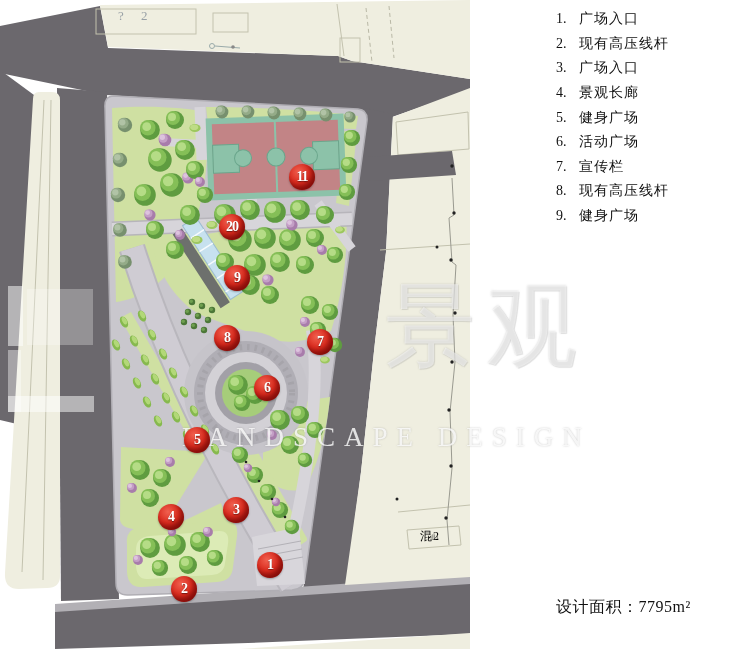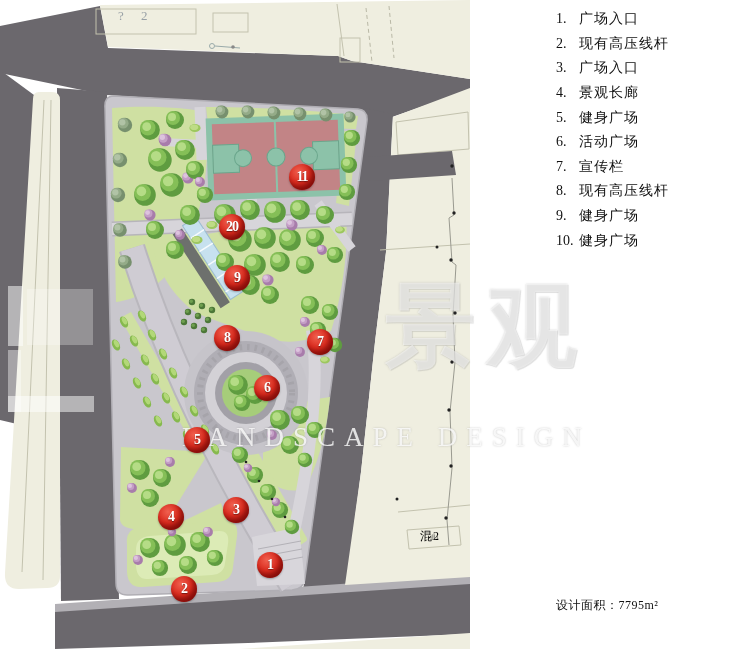--- a/index.html
+++ b/index.html
@@ -22,36 +22,36 @@
     font-weight:bold;font-size:14px;letter-spacing:-1px;
     text-shadow:0 1px 1px rgba(0,0,0,.45);}
 
   
   .wm{position:absolute;left:0;top:0;width:741px;height:649px;z-index:3;pointer-events:none;}
   .wm div{position:absolute;}
   .wm-l1{left:8px;top:286px;width:15px;height:60px;background:rgba(255,255,255,.5);}
   .wm-l2{left:27px;top:289px;width:66px;height:56px;background:rgba(255,255,255,.28);}
   .wm-l3{left:8px;top:350px;width:13px;height:62px;background:rgba(255,255,255,.4);}
   .wm-l4{left:8px;top:396px;width:86px;height:16px;background:rgba(255,255,255,.5);}
-  .wm-cn{left:385px;top:280px;font-size:90px;line-height:1.05;font-weight:bold;
+  .wm-cn{left:385px;top:280px;font-size:90px;line-height:1.05;font-weight:normal;
     letter-spacing:12px;color:rgba(255,255,255,.55);
     text-shadow:0 0 2px rgba(125,125,125,.35), 1px 1px 0 rgba(150,150,150,.18);}
   .wm-en{left:182px;top:386px;font-size:27px;letter-spacing:9px;
     color:rgba(255,255,255,.8);
     text-shadow:0 0 2px rgba(110,110,110,.4);margin-top:36px;}
 
   
   .legend{position:absolute;left:556px;top:7px;z-index:5;}
   .legend-item{display:flex;height:24.6px;align-items:center;
     font-size:14px;color:#111;}
   .legend-item .ln{width:23px;}
   .legend-item .ll{letter-spacing:1px;}
 
   
-  .area{position:absolute;left:556px;top:597px;z-index:5;font-size:12px;color:#111;
+  .area{position:absolute;left:556px;top:597px;z-index:5;font-size:16px;color:#111;
     letter-spacing:0.5px;}
 </style>
 </head>
 <body>
 
 <div class="canvas">
 
   <svg class="map-svg" width="540" height="649" viewBox="0 0 540 649">
     <defs>
       <g id="t1">
@@ -383,23 +383,19 @@
         <span class="ll">宣传栏</span>
       </div>
     <div class="legend-item">
         <span class="ln">8.</span>
         <span class="ll">现有高压线杆</span>
       </div>
     <div class="legend-item">
         <span class="ln">9.</span>
         <span class="ll">健身广场</span>
       </div>
-    <div class="legend-item">
-        <span class="ln">10.</span>
-        <span class="ll">健身广场</span>
-      </div>
   </div>
 
   <div class="area">
     <span>设计面积：</span><span>7795m²</span>
   </div>
 
 </div>
 
 </body></html>

